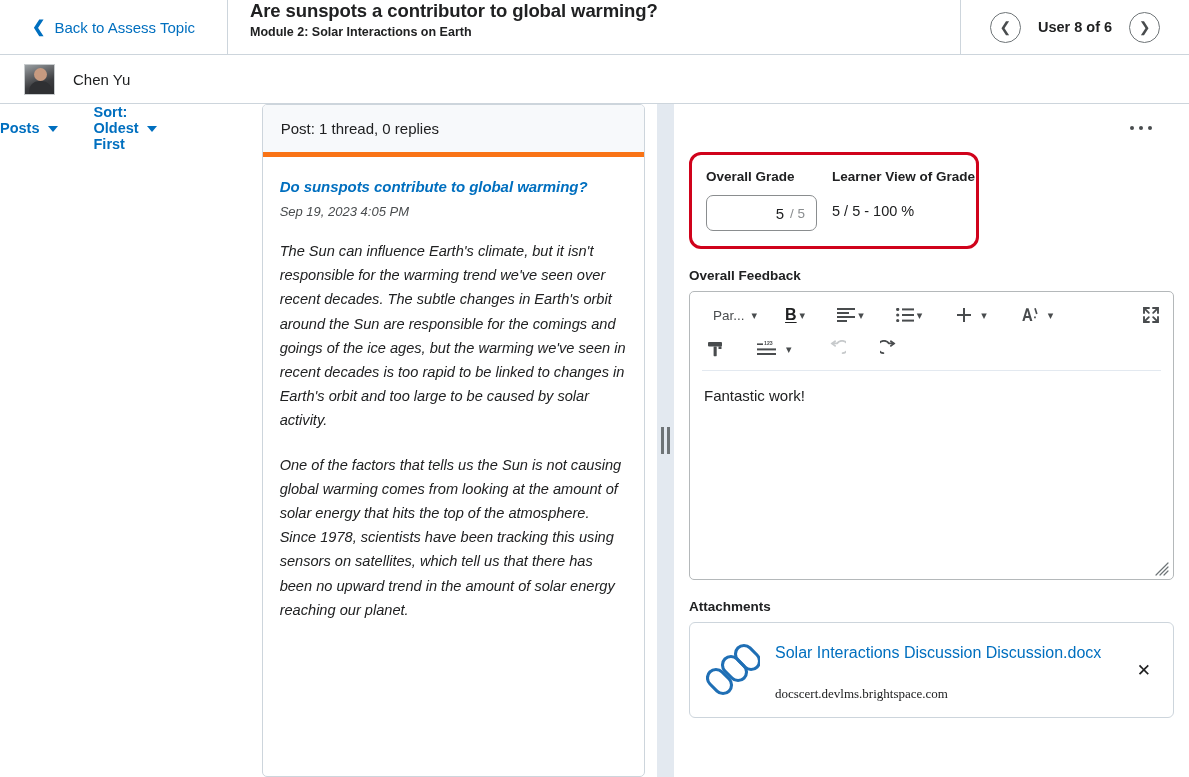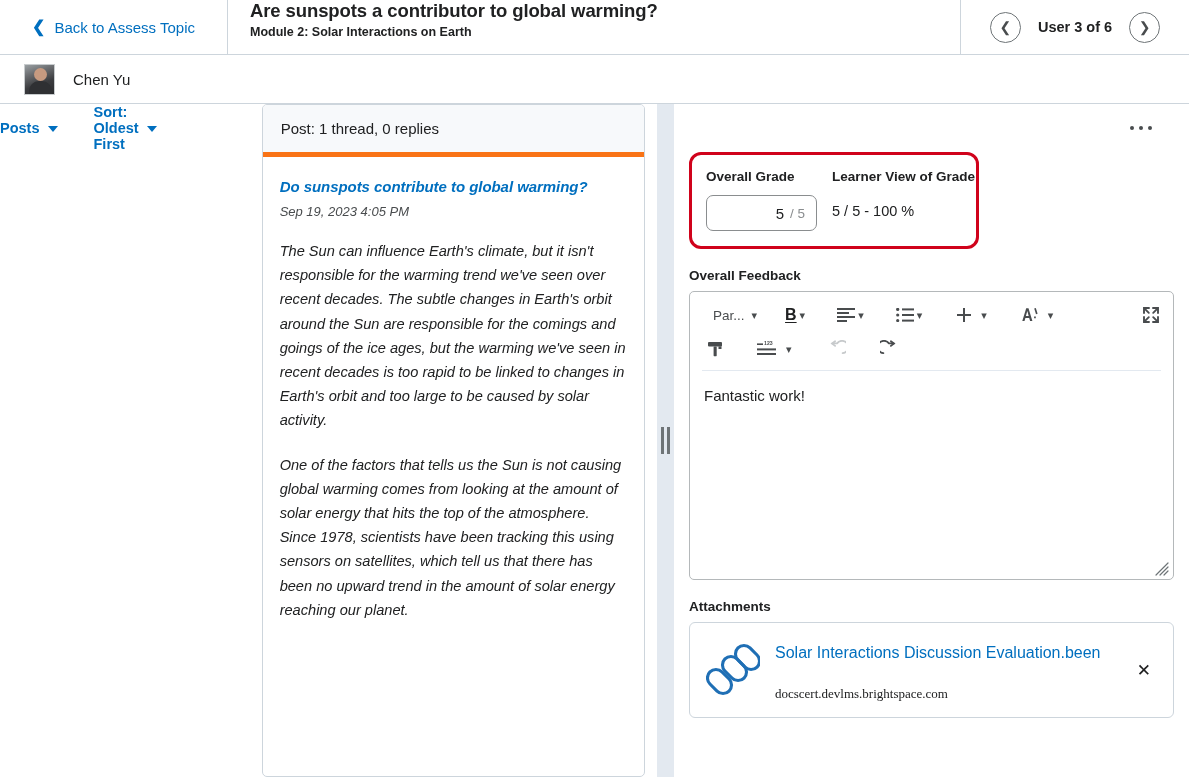--- a/index.html
+++ b/index.html
@@ -191,21 +191,21 @@
       </span>
     </div>
     <div class="hdr-title">
       <h1>Are sunspots a contributor to global warming?</h1>
       <div class="sub">Module 2: Solar Interactions on Earth</div>
     </div>
     <div class="hdr-nav">
       <div class="nav-circle">
         <span>❮</span>
       </div>
-      <div class="nav-count">User 3 of 6</div>
+      <div class="nav-count">User 8 of 6</div>
       <div class="nav-circle">
         <span>❯</span>
       </div>
     </div>
   </div>
 
   <div class="userbar">
     <div class="avatar"></div>
     <div class="username">Chen Yu</div>
   </div>
@@ -387,21 +387,21 @@
 
       <div class="attach-card">
         <svg class="link-icon" width="54" height="54" viewBox="0 0 54 54">
           <g fill="none" stroke="#1f6fb5" stroke-width="3.1">
             <rect x="5" y="25" width="17" height="27" rx="8.5" transform="rotate(-45 13.5 38.5)"></rect>
             <rect x="20" y="12" width="17" height="27" rx="8.5" transform="rotate(-45 28.5 25.5)"></rect>
             <rect x="33" y="1" width="17" height="27" rx="8.5" transform="rotate(-45 41.5 14.5)"></rect>
           </g>
         </svg>
         <div class="attach-txt">
-          <div class="attach-name">Solar Interactions Discussion Evaluation.been</div>
+          <div class="attach-name">Solar Interactions Discussion Discussion.docx</div>
           <div class="attach-host">docscert.devlms.brightspace.com</div>
         </div>
         <div class="attach-x">
           <span>✕</span>
         </div>
       </div>
 
     </div>
   </div>
 </div>

